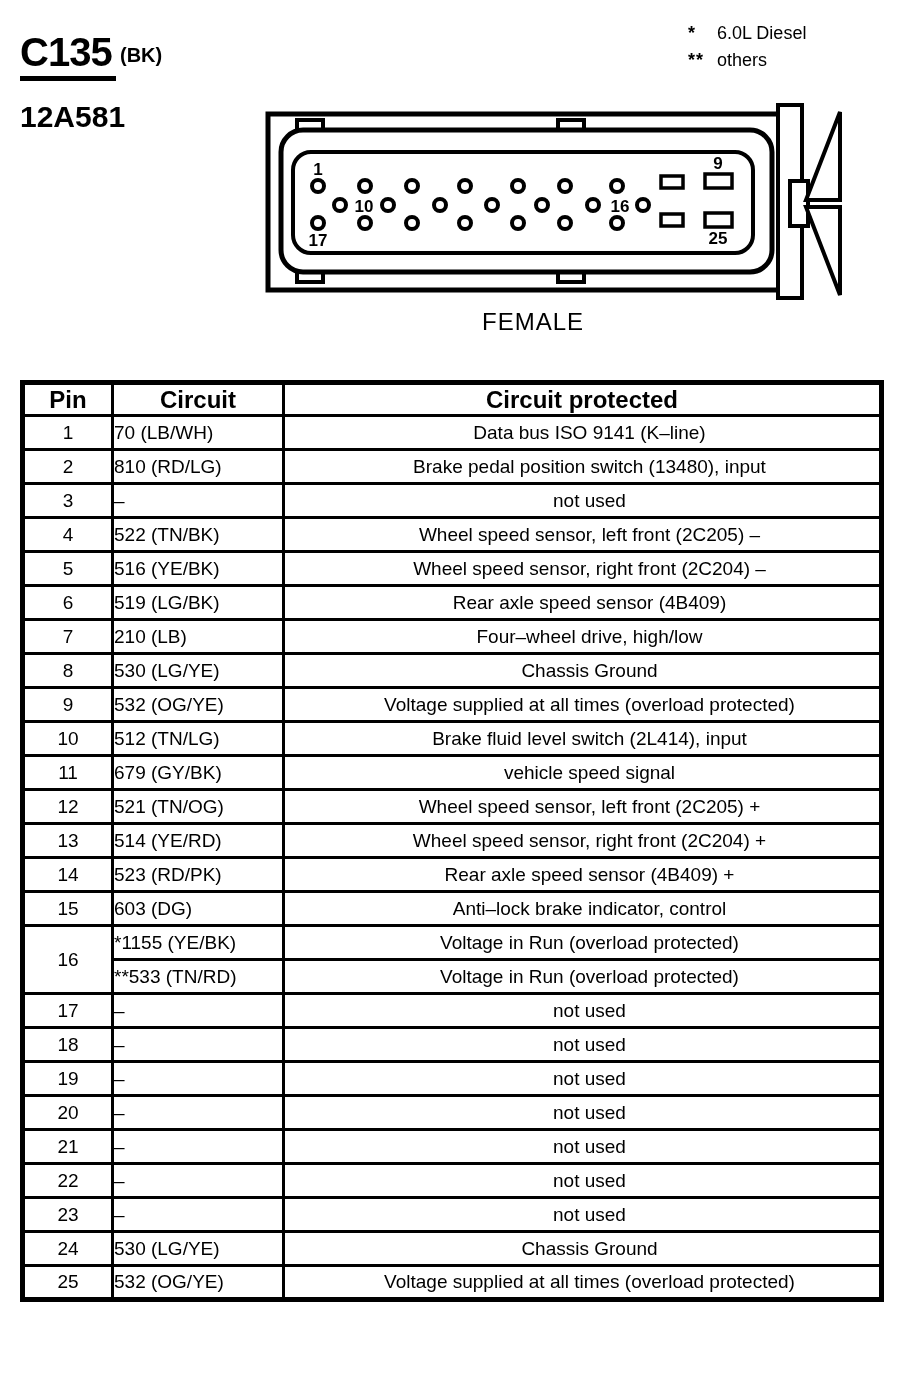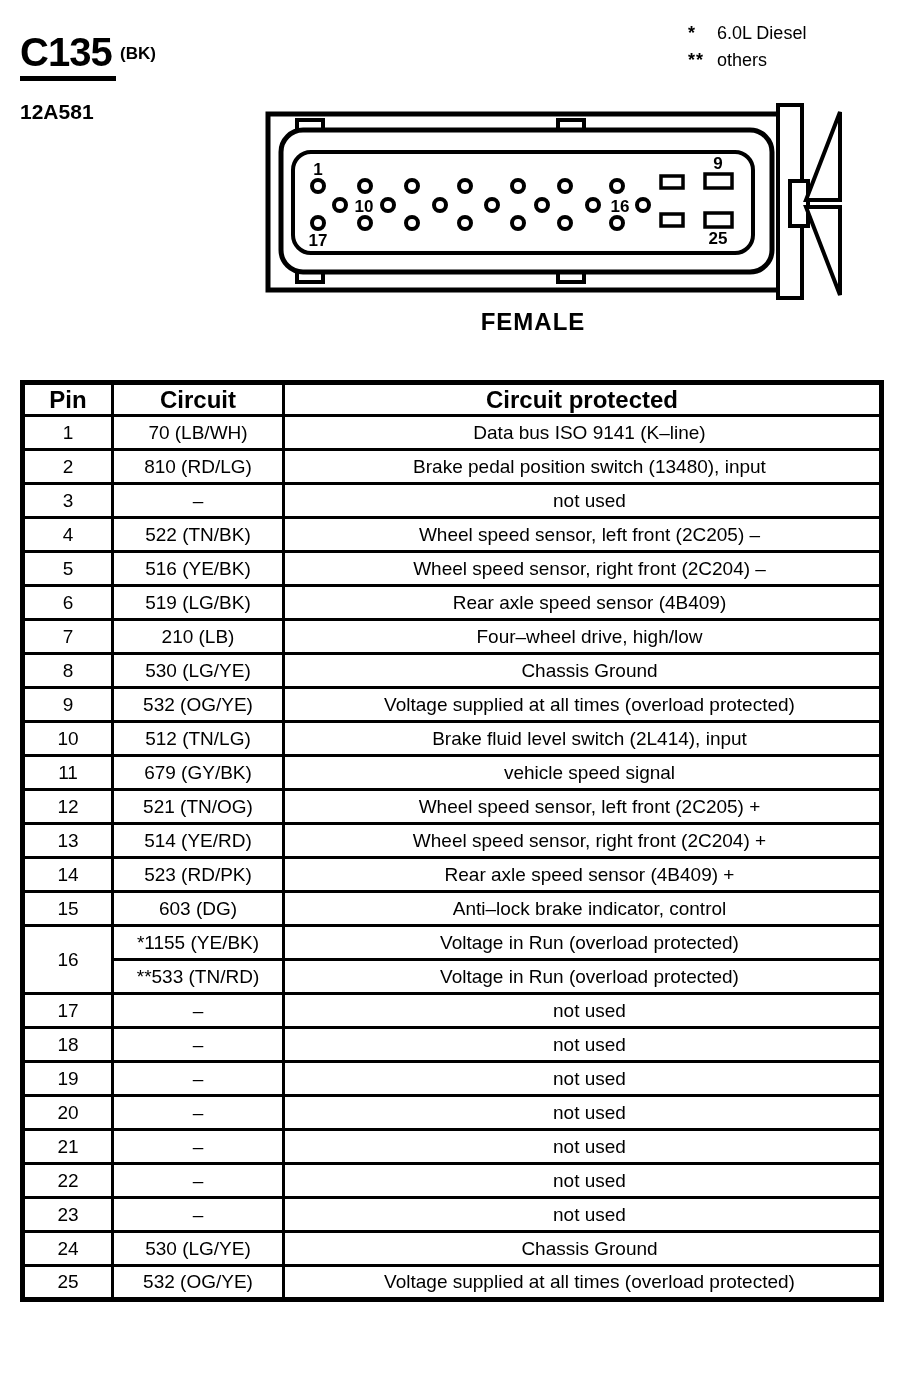--- a/index.html
+++ b/index.html
@@ -18,25 +18,25 @@
   
   .connector-id {
     position: absolute; left: 20px; top: 32px;
     font-size: 40px; font-weight: bold; letter-spacing: -1px;
     line-height: 1;
     border-bottom: 5px solid #000;
     padding: 0 4px 4px 0;
   }
   .color-code {
     position: absolute; left: 120px; top: 44px;
-    font-size: 17px; font-weight: bold;
+    font-size: 20px; font-weight: bold;
   }
   .part-number {
     position: absolute; left: 20px; top: 100px;
-    font-size: 21px; font-weight: bold; letter-spacing: 0px;
+    font-size: 30px; font-weight: bold; letter-spacing: 0px;
   }
   .component-name {
     position: absolute; left: 20px; top: 147px;
     font-size: 16px; line-height: 23px;
   }
   .notes {
     position: absolute; left: 688px; top: 20px;
     font-size: 18px;
   }
   .note { display: flex; line-height: 27px; }
@@ -48,21 +48,21 @@
     position: absolute; left: 264px; top: 96px;
   }
   .pin-num {
     font-family: "Liberation Sans", sans-serif;
     font-size: 17px; font-weight: bold;
     fill: #000;
   }
   .female-label {
     position: absolute; left: 433px; top: 308px; width: 200px;
     text-align: center;
-    font-size: 24px; font-weight: bold; letter-spacing: 1px;
+    font-size: 24px; font-weight: normal; letter-spacing: 1px;
   }
 
   
   .pinout-table {
     position: absolute; left: 20px; top: 380px;
     width: 864px;
     border-collapse: collapse;
     table-layout: fixed;
     border: 5px solid #000;
   }
@@ -72,21 +72,21 @@
     overflow: hidden;
     white-space: nowrap;
   }
   .pinout-table th {
     height: 33px;
     font-size: 24px; font-weight: bold;
     text-align: center;
   }
   .pinout-table td { height: 34px; font-size: 19px; }
   .col-pin      { width: 90px;  text-align: center; }
-  .col-circuit  { width: 171px; text-align: center; }
+  .col-circuit  { width: 171px; }
   .col-function { text-align: center; padding-left: 15px; }
 </style>
 </head>
 <body>
 
 <div class="page">
 
   <div class="connector-id">C135</div>
   <div class="color-code">(BK)</div>
   <div class="part-number">12A581</div>

